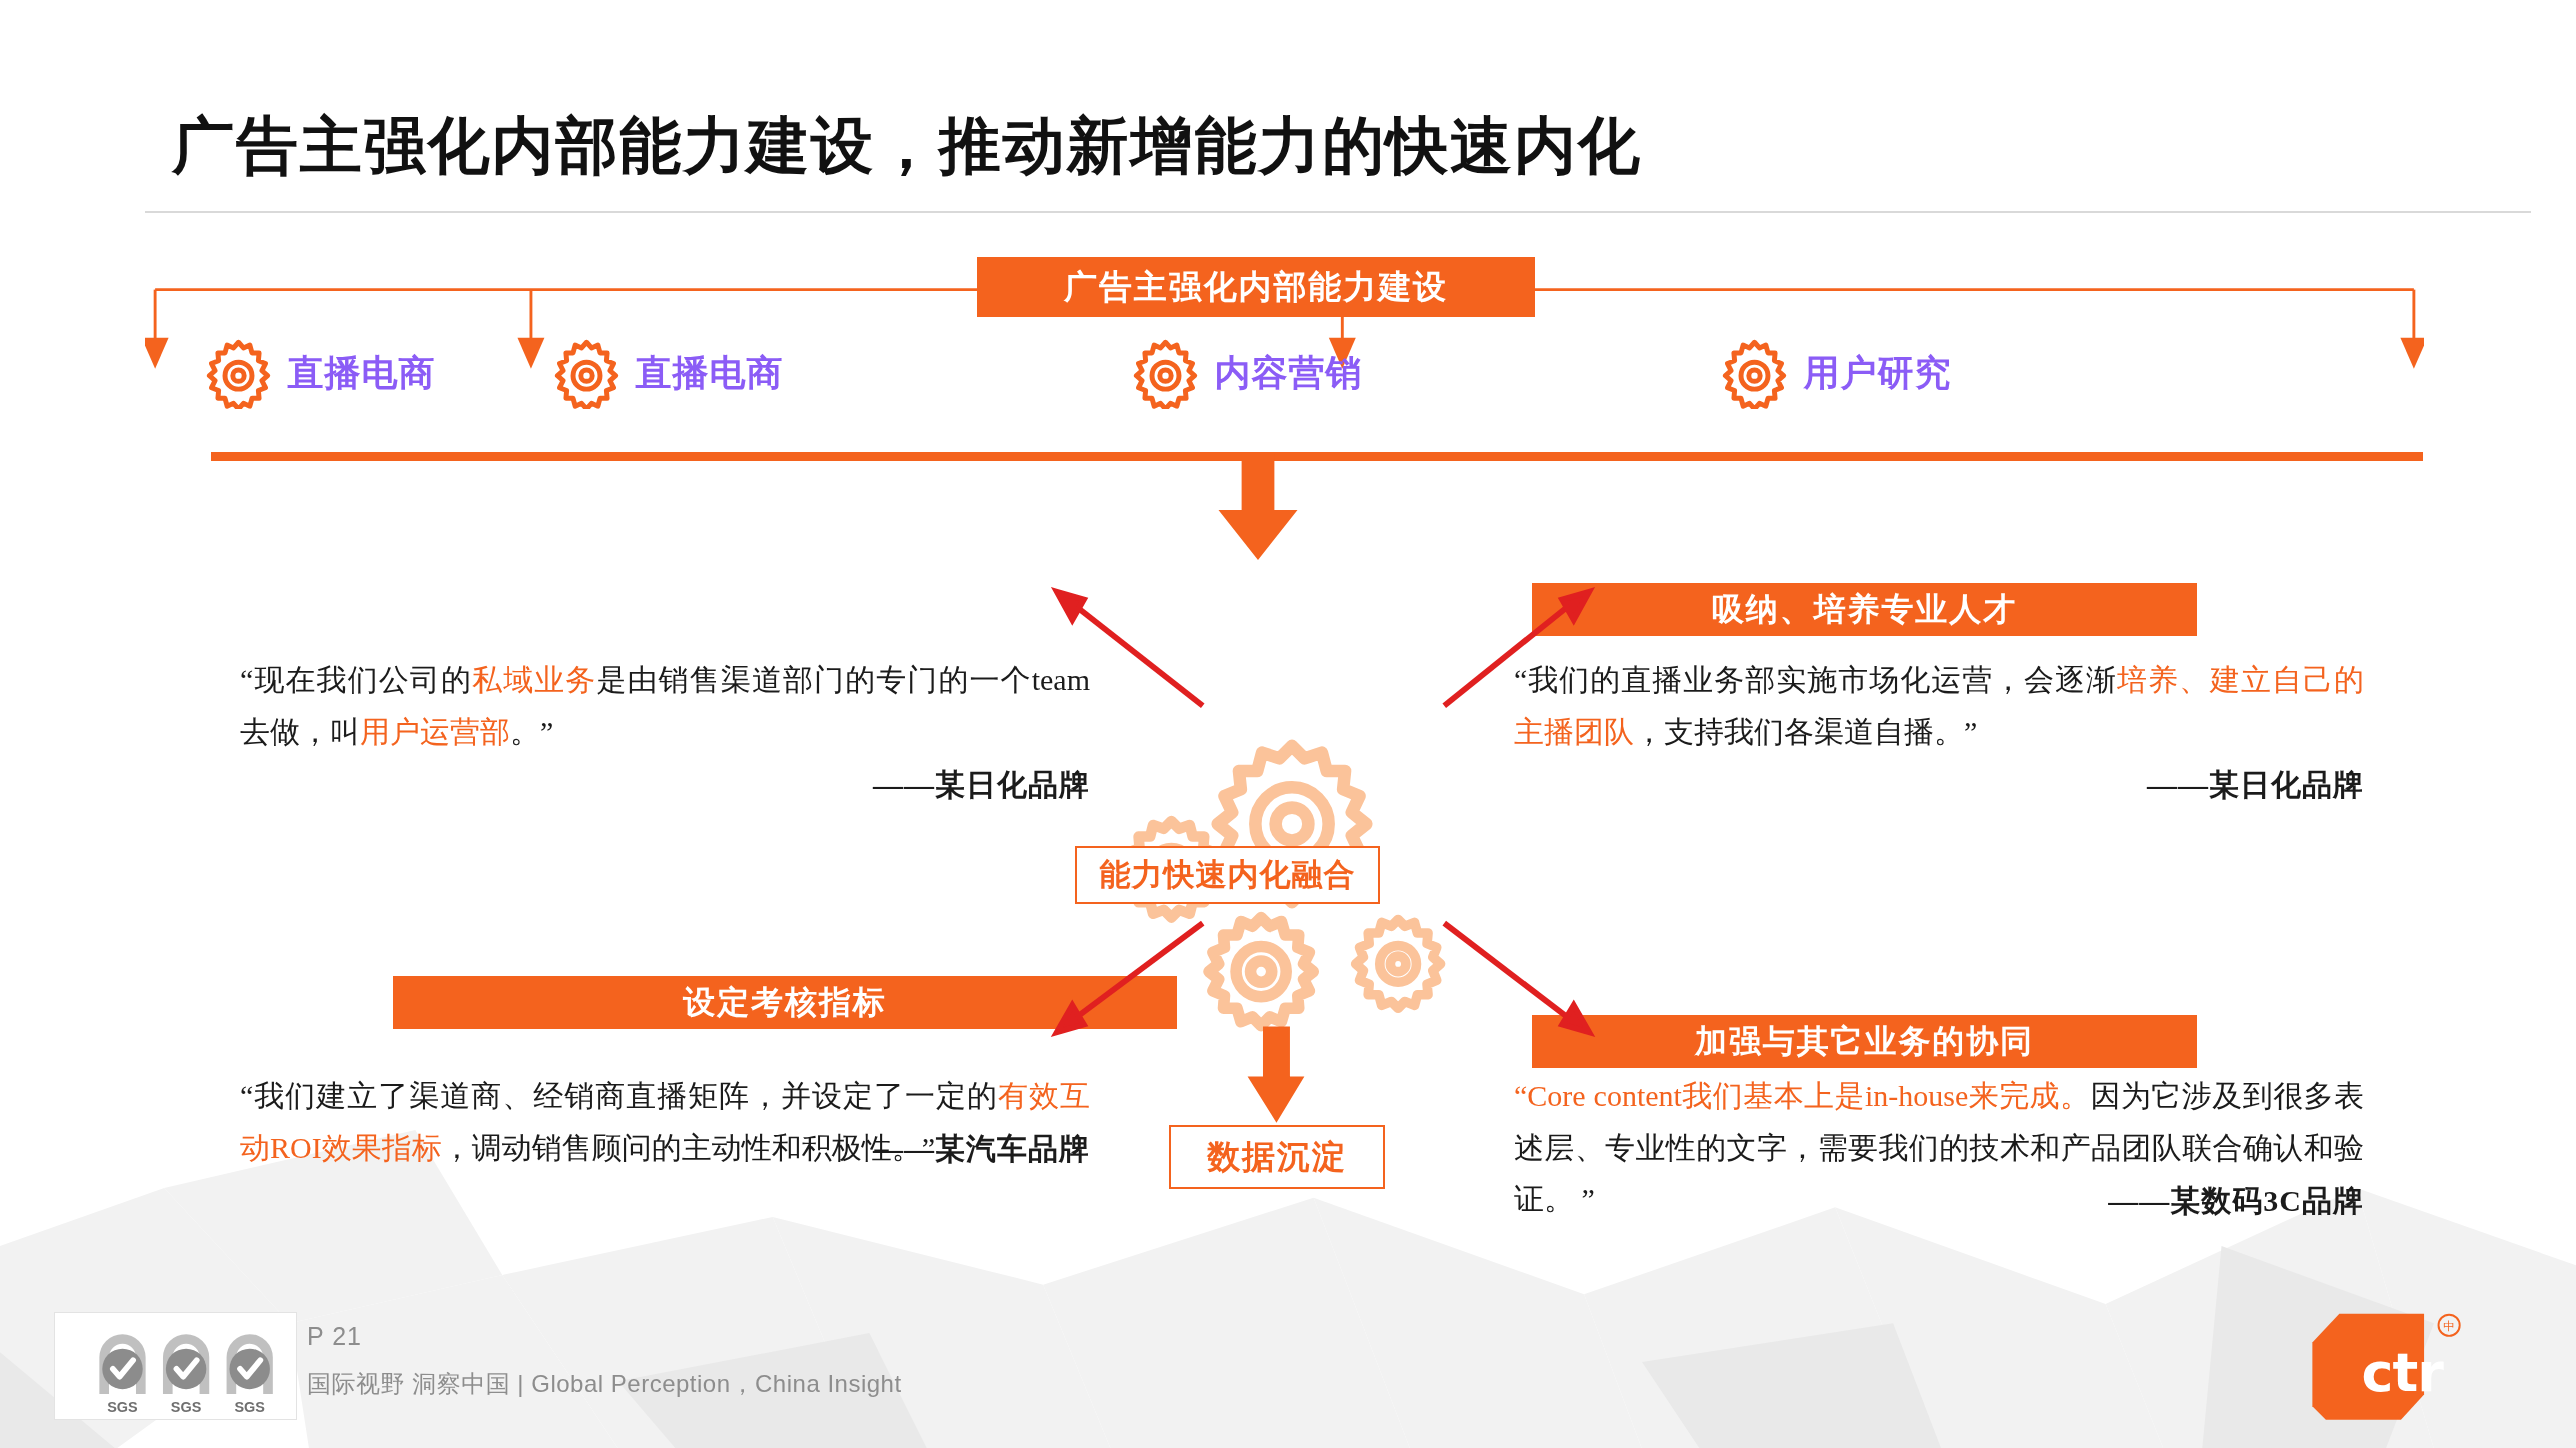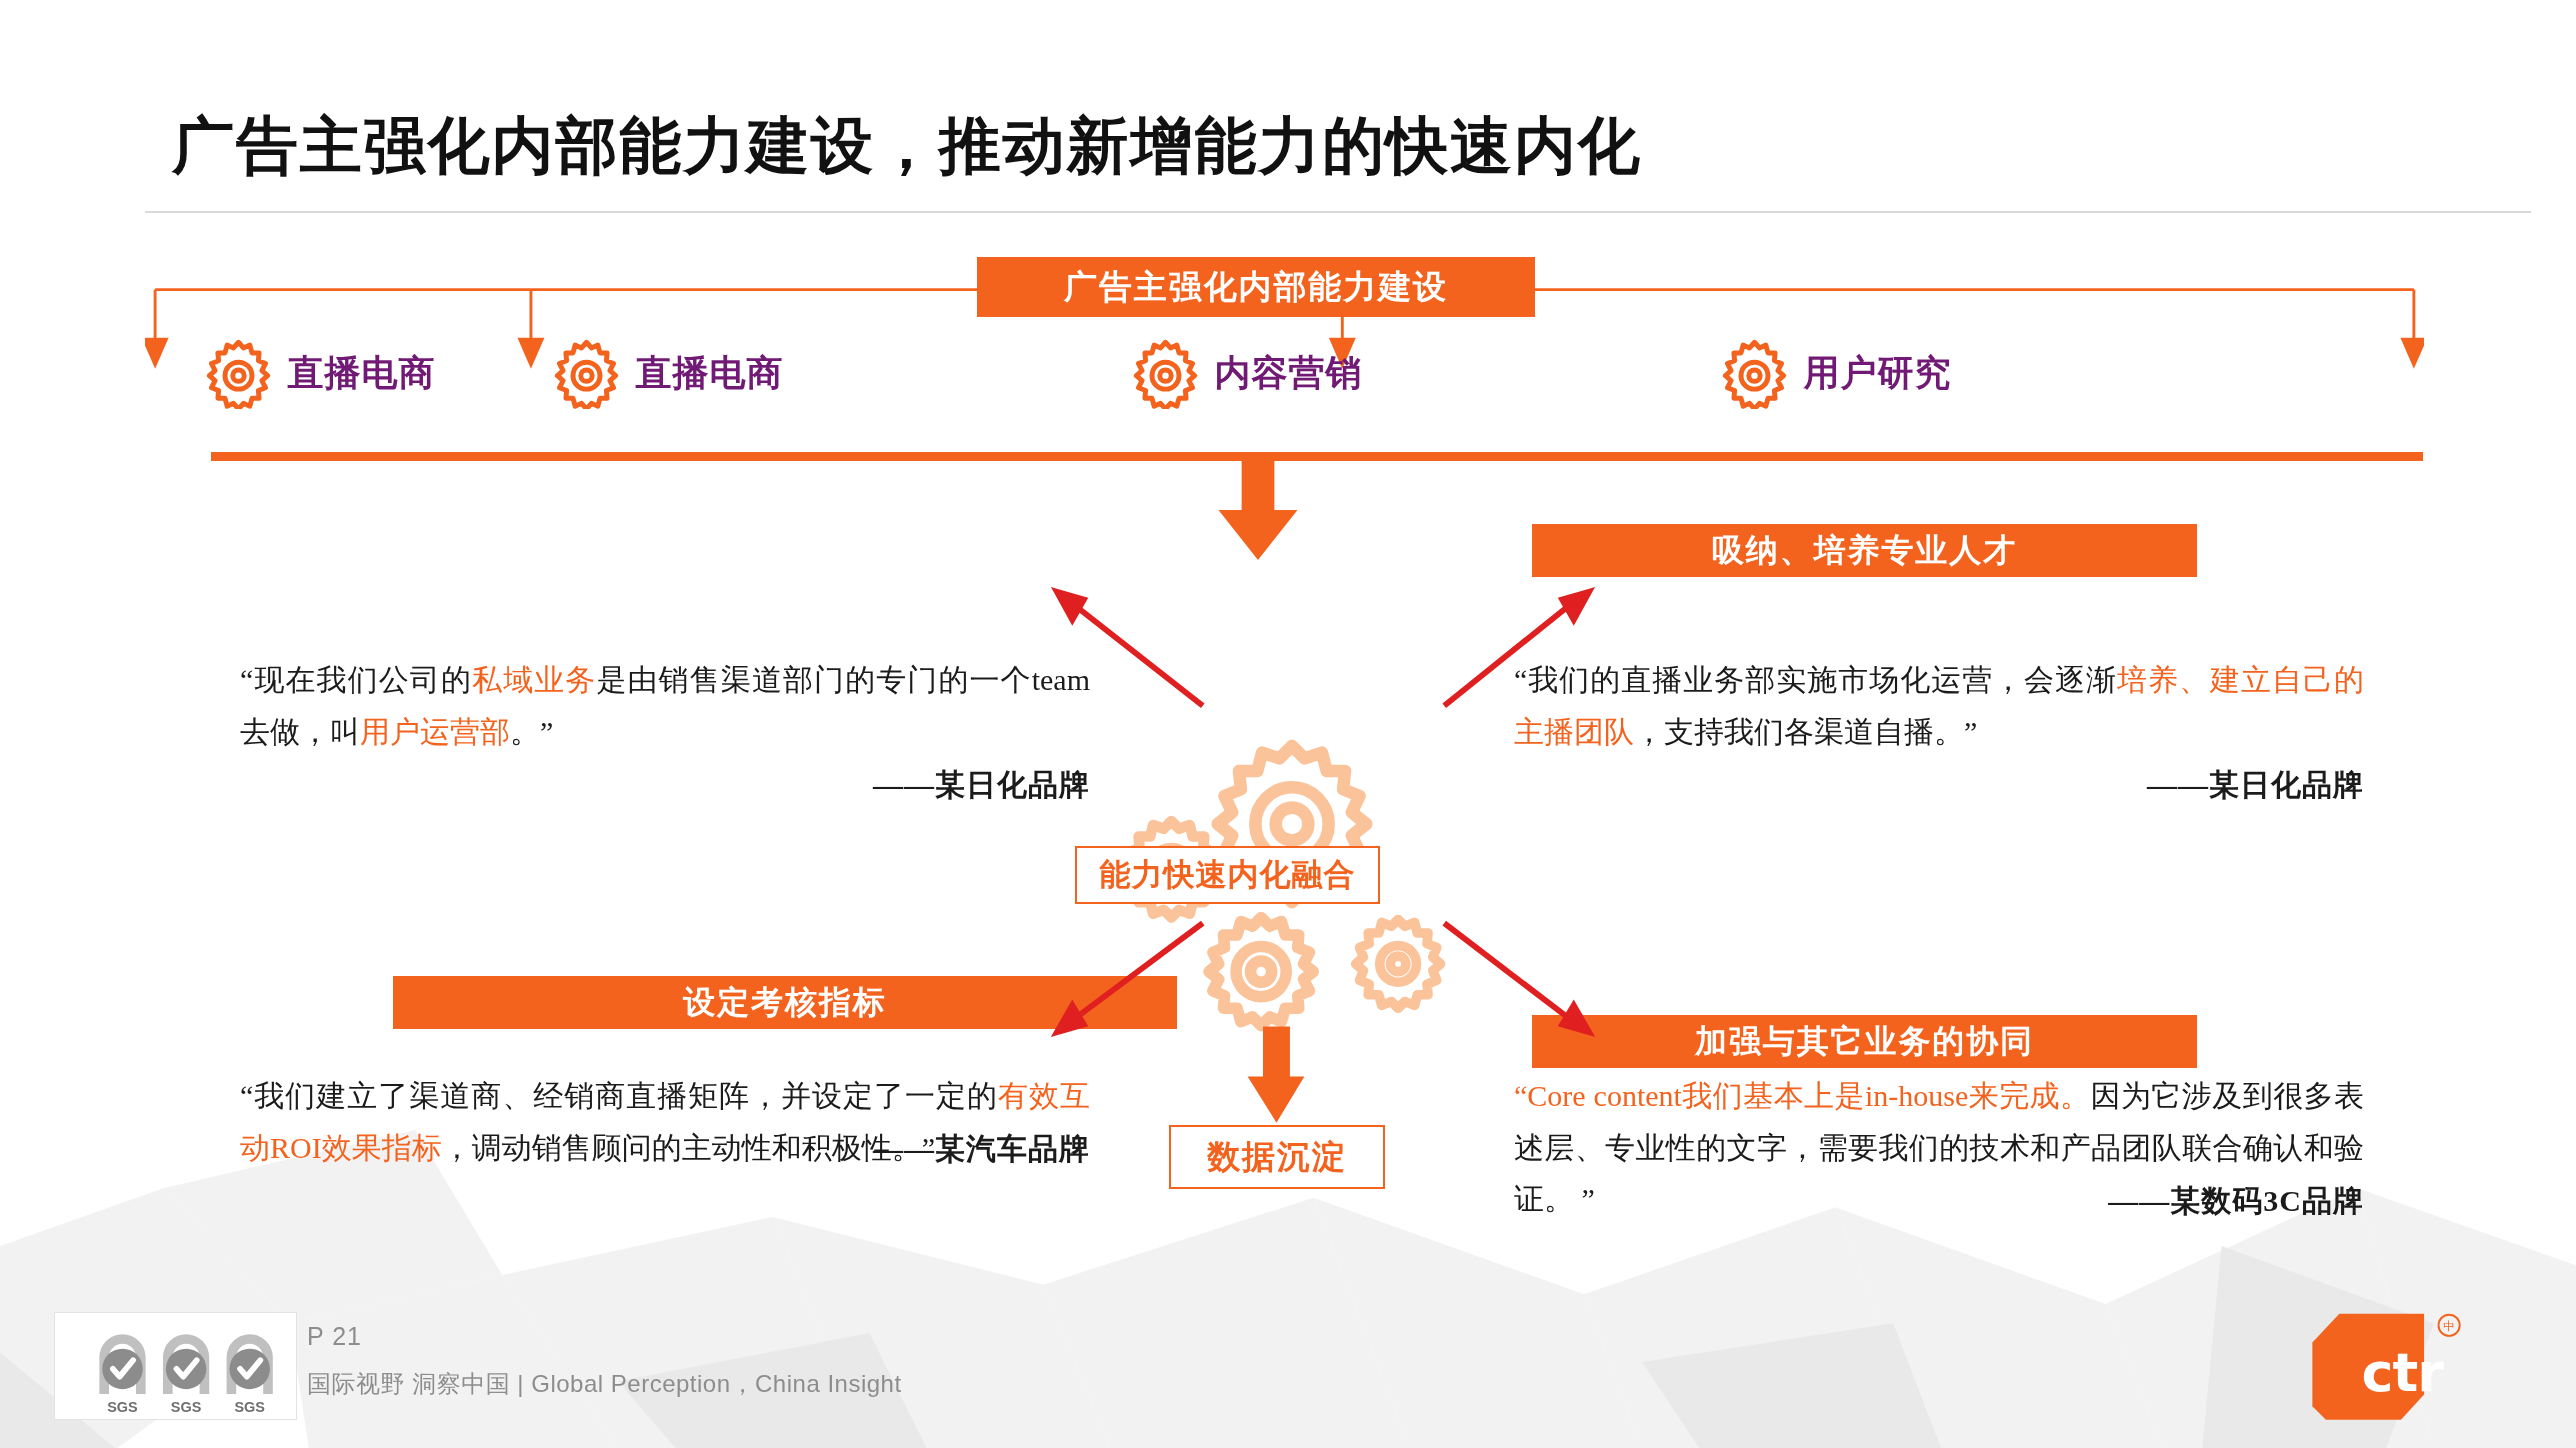--- a/index.html
+++ b/index.html
@@ -35,38 +35,38 @@
     font-family:"DejaVu Sans","Liberation Sans",sans-serif;
   }
 
   
   .bracket{position:absolute;left:145px;top:280px;width:2279px;height:106px;pointer-events:none;}
 
   
   .caps{position:absolute;left:145px;top:338px;width:2279px;height:106px;}
   .cap{position:absolute;display:flex;align-items:center;gap:13.5px;top:0;}
   .cap .cap-label{
-    font-size:36px;font-weight:bold;color:#701a75;letter-spacing:1px;white-space:nowrap;
+    font-size:36px;font-weight:bold;color:#8b5cf6;letter-spacing:1px;white-space:nowrap;
     font-family:"DejaVu Sans","Liberation Sans",sans-serif;
   }
   .gear-sm{width:71px;height:71px;flex:0 0 auto;}
 
   .hrule{position:absolute;left:211px;top:452px;width:2212px;height:8.7px;background:#F4631E;}
 
   .bigarrow{position:absolute;left:1205px;top:454px;width:106px;height:106px;}
 
   
   .hbox{
     position:absolute;height:53px;background:#F4631E;color:#fff;
     display:flex;align-items:center;justify-content:center;
     font-size:32px;font-weight:bold;letter-spacing:1.9px;white-space:nowrap;
     font-family:"DejaVu Sans","Liberation Sans",sans-serif;
   }
   #hbox-tl{left:393px;top:553px;width:664px;}
-  #hbox-tr{left:1532px;top:524px;width:665px;}
+  #hbox-tr{left:1532px;top:583px;width:665px;}
   #hbox-bl{left:393px;top:976px;width:784px;}
   #hbox-br{left:1532px;top:976px;width:665px;margin-top:39px;}
 
   
   .quote{
     position:absolute;width:850px;
     font-family:"Liberation Serif","DejaVu Serif",serif;
     font-size:30px;line-height:1.72;color:#1b1b1b;
     text-align:justify;
   }

